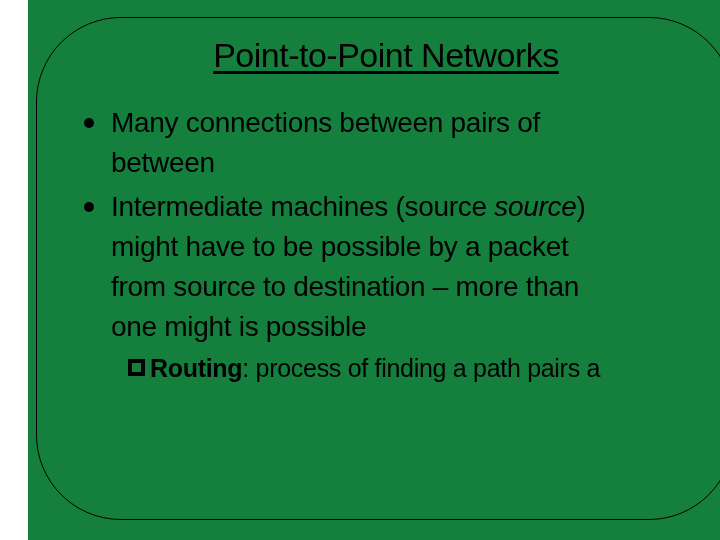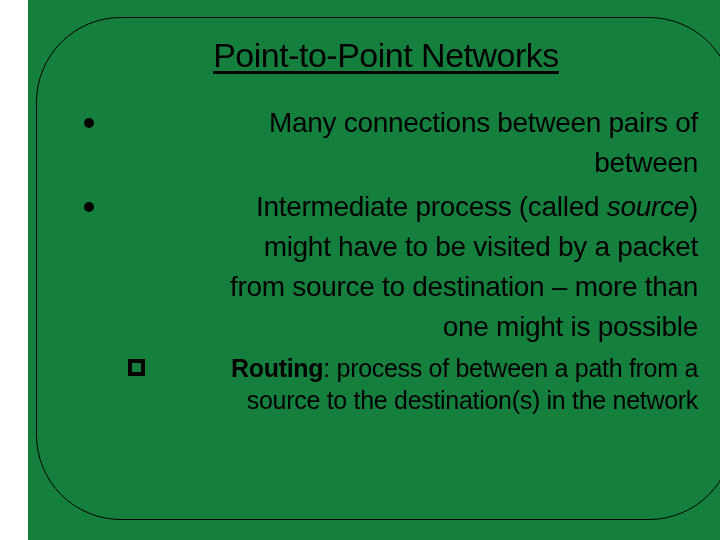--- a/index.html
+++ b/index.html
@@ -40,21 +40,20 @@
     text-decoration: underline;
     text-decoration-thickness: 2.5px;
     text-underline-offset: 4px;
     margin: 0;
   }
   .content {
     position: absolute;
     left: 55px;
     top: 103px;
     width: 615px;
-    text-align: right;
   }
   ul.bullets, ul.subbullets {
     list-style: none;
     margin: 0;
     padding: 0;
   }
   li.bullet {
     position: relative;
     padding-left: 28px;
     font-size: 28px;
@@ -108,29 +107,28 @@
     <ul class="bullets">
 
       <li class="bullet">
         <span class="dot"></span>
         <div class="line"><span class="run">Many connections between pairs of</span></div>
         <div class="line"><span class="run">between</span></div>
       </li>
 
       <li class="bullet">
         <span class="dot"></span>
-        <div class="line"><span class="run">Intermediate process (called </span><span class="run italic">source</span><span class="run">)</span></div>
-        <div class="line"><span class="run">might have to be visited by a packet</span></div>
+        <div class="line"><span class="run">Intermediate machines (source </span><span class="run italic">source</span><span class="run">)</span></div>
+        <div class="line"><span class="run">might have to be possible by a packet</span></div>
         <div class="line"><span class="run">from source to destination – more than</span></div>
         <div class="line"><span class="run">one might is possible</span></div>
       </li>
 
     </ul>
 
     <ul class="subbullets">
       <li class="subbullet">
         <span class="square"></span>
-        <div class="line"><span class="run bold">Routing</span><span class="run">: process of between a path from a</span></div>
-        <div class="line"><span class="run">source to the destination(s) in the network</span></div>
+        <div class="line"><span class="run bold">Routing</span><span class="run">: process of finding a path pairs a</span></div>
       </li>
     </ul>
   </div>
 </div>
 
 </body></html>

